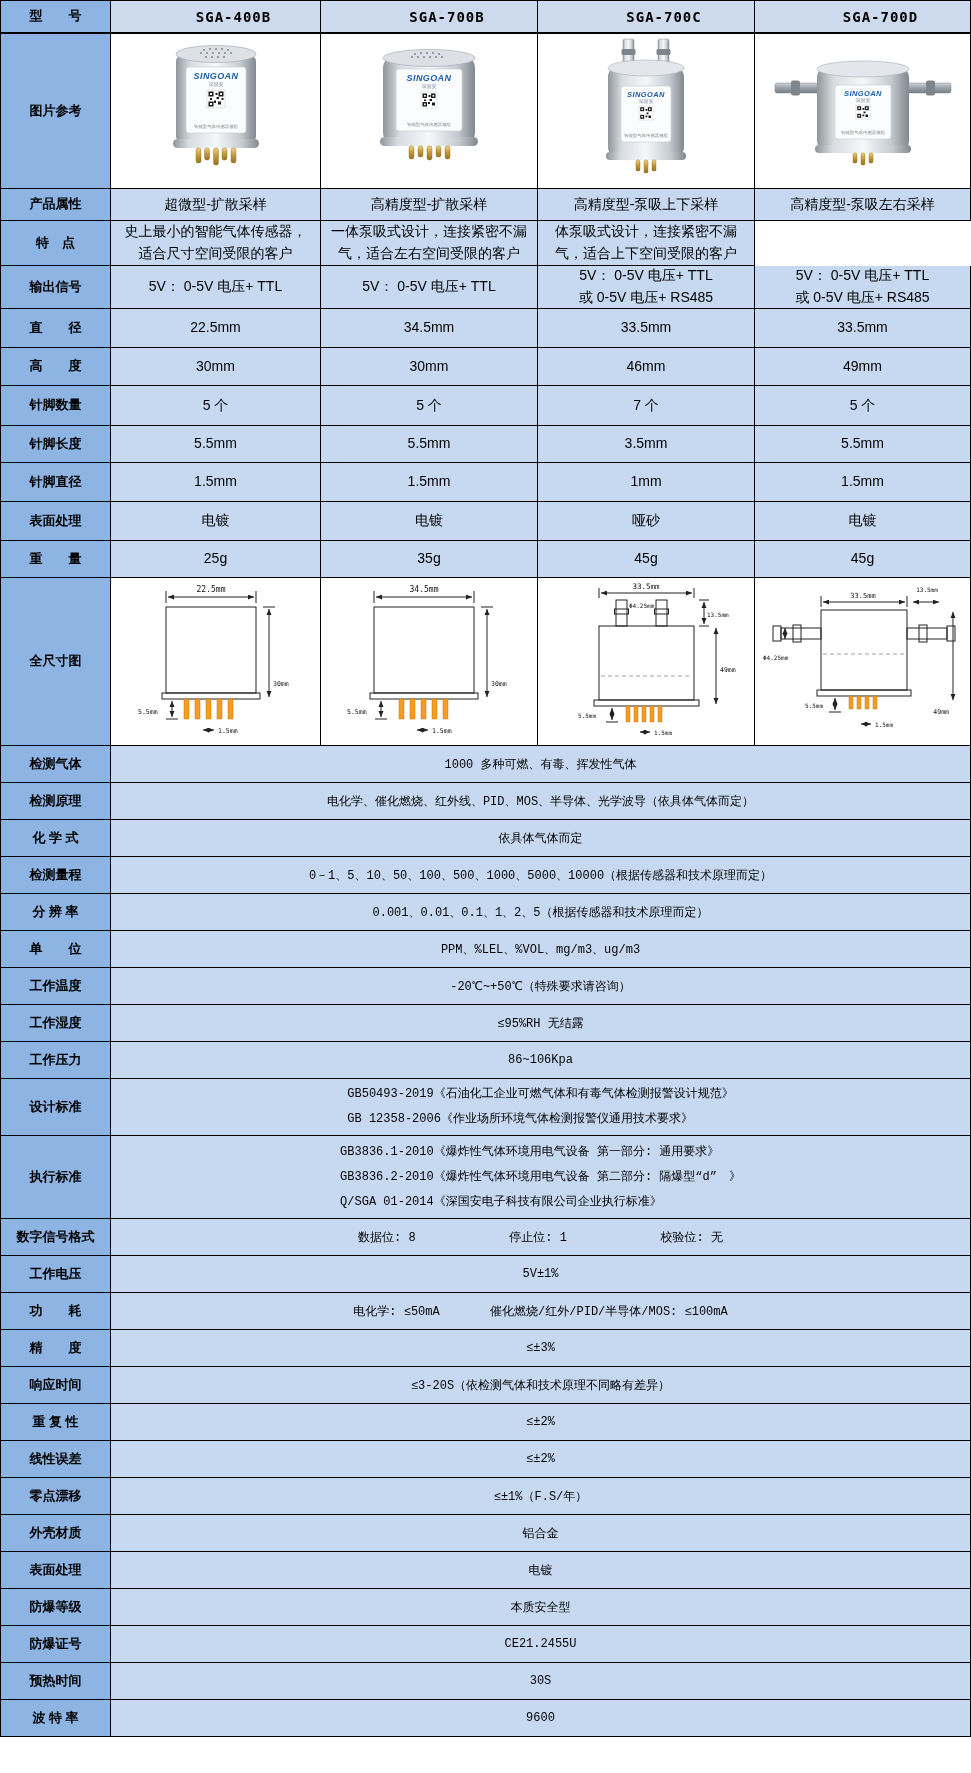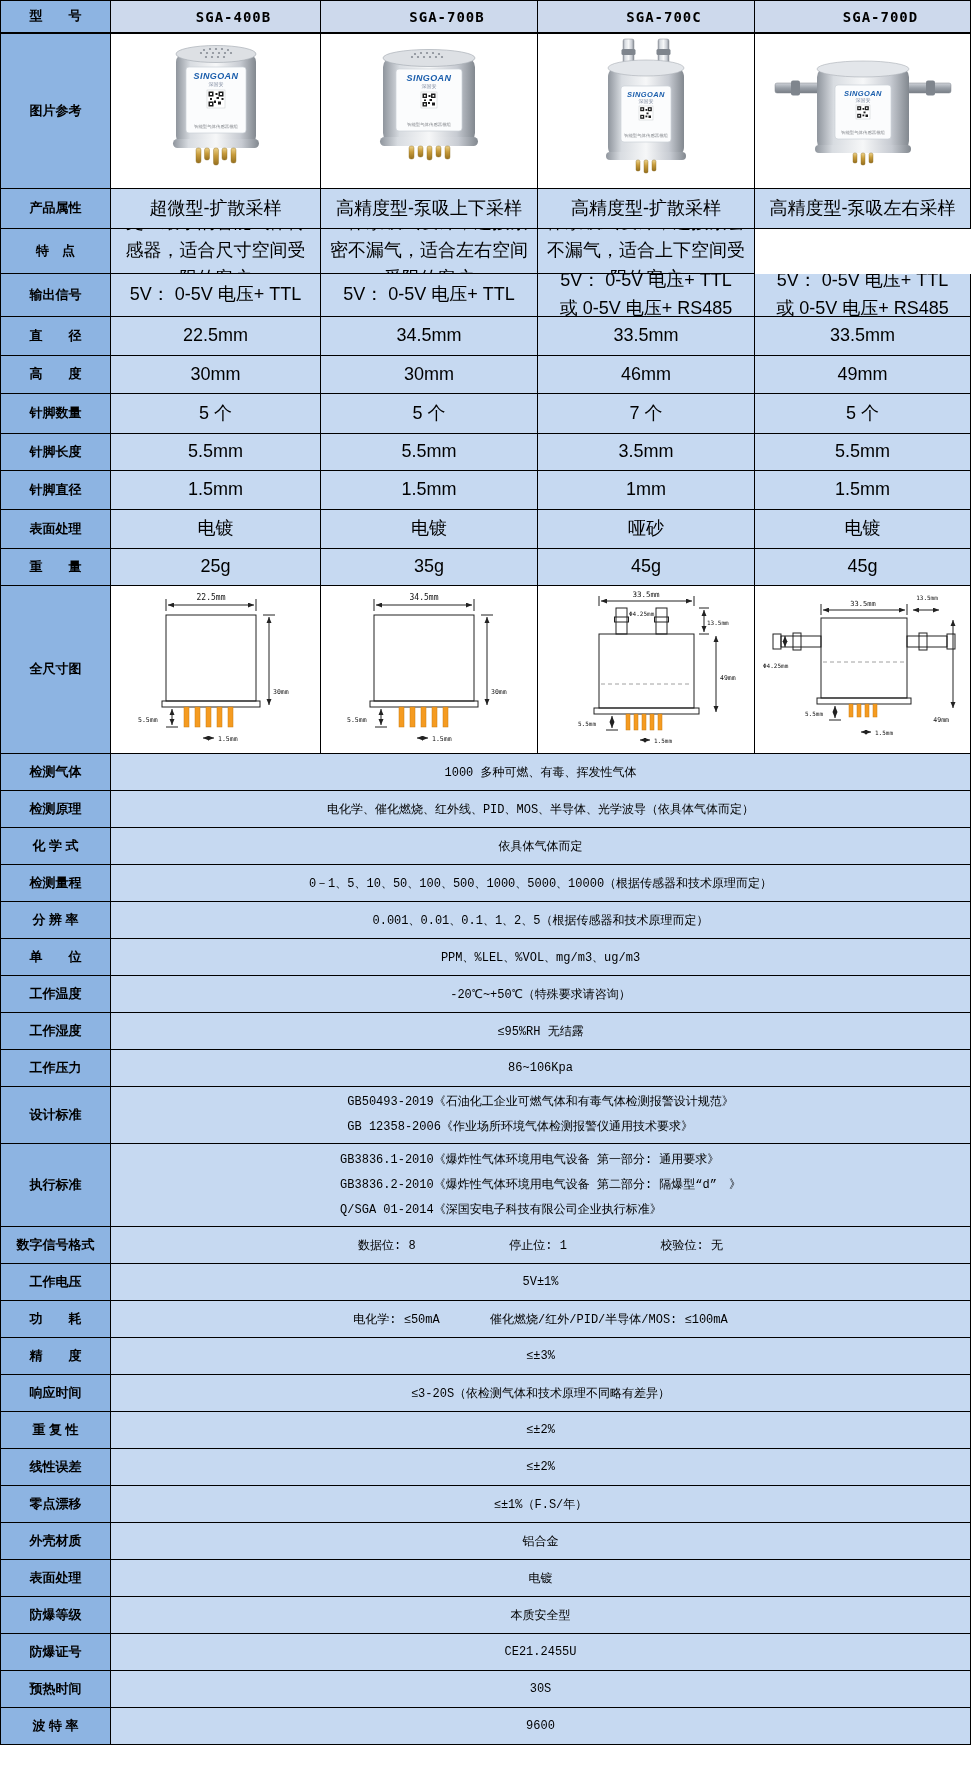--- a/index.html
+++ b/index.html
@@ -2,21 +2,21 @@
 <html><head>
 <meta charset="utf-8">
 <style>
   html,body{margin:0;padding:0;background:#fff;font-family:"Liberation Sans","DejaVu Sans",sans-serif;color:#000;}
   .tbl{width:971px;border-left:1px solid #000;border-top:1px solid #000;box-sizing:border-box;}
   .row{display:grid;grid-template-columns:110px 210px 217px 217px 216px;}
   .row>.cell{border-right:1px solid #000;border-bottom:1px solid #000;box-sizing:border-box;display:flex;align-items:center;justify-content:center;overflow:hidden;}
   .rh>.cell{border-bottom-width:2px;}
   .lab{background:#8DB4E2;font-weight:bold;font-size:13px;text-align:center;white-space:pre-wrap;line-height:1.25;padding:0 2px;}
   .hval{background:#CDD9EC;font-family:"DejaVu Sans Mono","Liberation Mono",monospace;font-weight:bold;font-size:14px;letter-spacing:1px;padding-left:36px;}
-  .val{background:#C6D9F1;font-size:18px;text-align:center;white-space:pre-line;line-height:1.55;padding:0 8px;}
+  .val{background:#C6D9F1;font-size:14px;text-align:center;white-space:pre-line;line-height:1.55;padding:0 8px;}
   .img{background:#fff;padding:1px;}
   .fullspan{grid-column:2/6;}
   .fullval{background:#C6D9F1;justify-content:flex-start;text-align:left;padding:2px 12px;font-family:"Liberation Mono","DejaVu Sans Mono",monospace;font-size:12px;white-space:pre-wrap;}
   .ml{line-height:25px;}
   .bt{font-style:italic;font-weight:bold;font-size:9px;fill:#1B5EAC;letter-spacing:.4px;font-family:"Liberation Sans",sans-serif;}
   .bts{font-size:7.5px;}
   .bs{font-size:5px;fill:#8A94A8;}
   .cap{font-size:4.4px;fill:#86898e;}
   .diag text{font-family:"DejaVu Sans Mono","Liberation Mono",monospace;fill:#111;}
   .diag .ln{stroke:#222;fill:none;stroke-width:1;}
@@ -279,25 +279,25 @@
         <rect x="44" y="104" width="96" height="8" rx="4" fill="url(#mD)"></rect>
         <g fill="url(#gD)" stroke="#8a6a20" stroke-width=".4">
             <rect x="82" y="112" width="4" height="10" rx="1.5"></rect>
             <rect x="90" y="112" width="4" height="12" rx="1.5"></rect>
             <rect x="98" y="112" width="4" height="10" rx="1.5"></rect>
           </g>
       </svg>
     </div>
   </div>
 
-  <div class="row" style="height:40px">
+  <div class="row" style="height:32px">
       <div class="cell lab">产品属性</div>
       <div class="cell val">超微型-扩散采样</div>
+      <div class="cell val">高精度型-扩散采样</div>
       <div class="cell val">高精度型-泵吸上下采样</div>
-      <div class="cell val">高精度型-扩散采样</div>
       <div class="cell val">高精度型-泵吸左右采样</div>
     </div>
   <div class="row" style="height:45px">
       <div class="cell lab">特　点</div>
       <div class="cell val">史上最小的智能气体传感器，适合尺寸空间受限的客户</div>
       <div class="cell val">一体泵吸式设计，连接紧密不漏气，适合左右空间受限的客户</div>
       <div class="cell val">体泵吸式设计，连接紧密不漏气，适合上下空间受限的客户</div>
     </div>
   <div class="row" style="height:43px">
       <div class="cell lab">输出信号</div>

